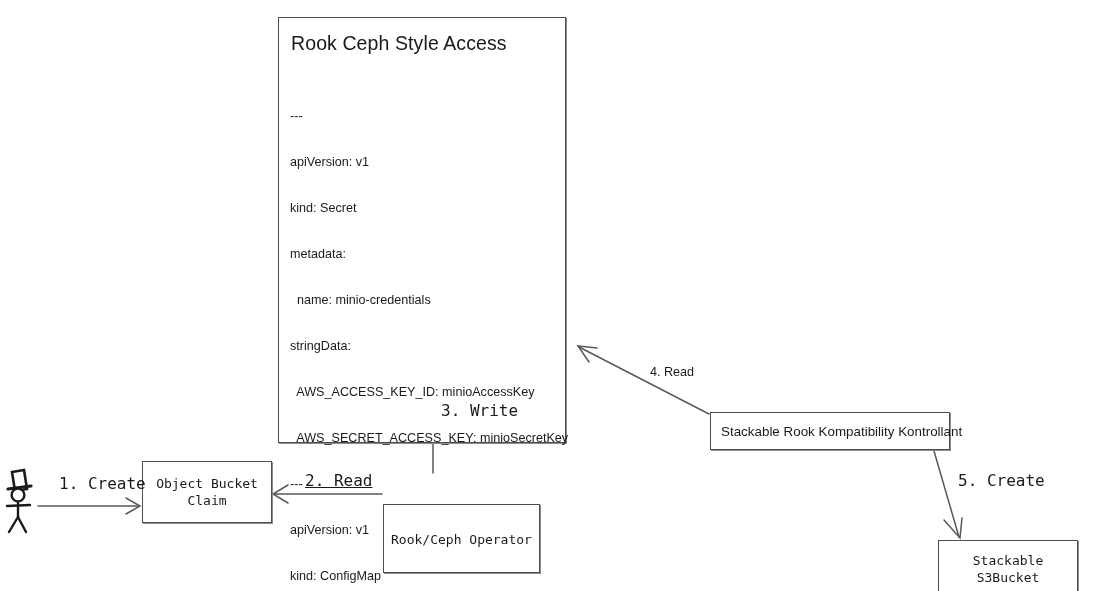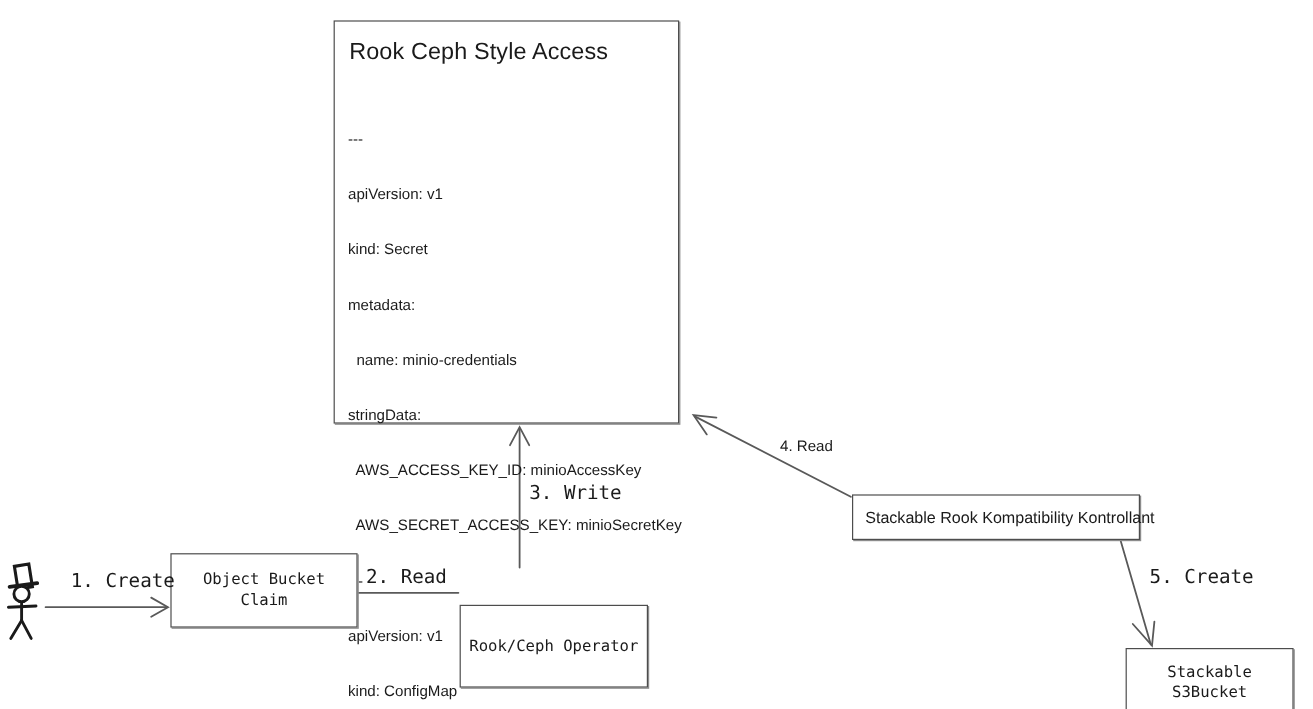--- a/index.html
+++ b/index.html
@@ -30,21 +30,21 @@
     border: 1.3px solid #4d4d4d;
   }
   .box-shadow-edge {
     box-shadow: 1px 1px 0 0 #8c8c8c;
   }
   
   #yaml-card {
     left: 278px;
     top: 17px;
     width: 288px;
-    height: 336px;
+    height: 426px;
     padding: 0;
   }
   .card-title {
     position: absolute;
     left: 12px;
     top: 14px;
     font-size: 19.5px;
     color: #1a1a1a;
     white-space: nowrap;
     letter-spacing: 0.1px;
@@ -82,21 +82,21 @@
     transform: translateY(-50%);
     text-align: center;
     font-size: 13.4px;
     color: #1a1a1a;
     white-space: nowrap;
   }
 
   #obc-box {
     left: 142px;
     top: 461px;
-    width: 156px;
+    width: 130px;
     height: 62px;
   }
   #operator-box {
     left: 383px;
     top: 474px;
     width: 157px;
     height: 69px;
     margin-top: 30px;
   }
   #controller-box {
@@ -118,21 +118,21 @@
     font-family: "DejaVu Sans Mono", monospace;
     font-size: 16px;
     color: #1a1a1a;
     white-space: nowrap;
   }
   .edge-label.sans {
     font-family: "Liberation Sans", sans-serif;
     font-size: 12.6px;
   }
   #label-1 { left: 59px;  top: 474px; }
-  #label-2 { left: 305px; top: 471px; }
+  #label-2 { left: 305px; top: 471px; text-decoration: underline; }
   #label-3 { left: 441px; top: 401px; }
   #label-4 { left: 650px; top: 365px; text-align: center; }
   #label-5 { left: 958px; top: 471px; }
 </style>
 </head>
 <body>
 
 <div id="canvas">
 
   <svg class="layer" viewBox="0 0 1094 591" xmlns="http://www.w3.org/2000/svg">

